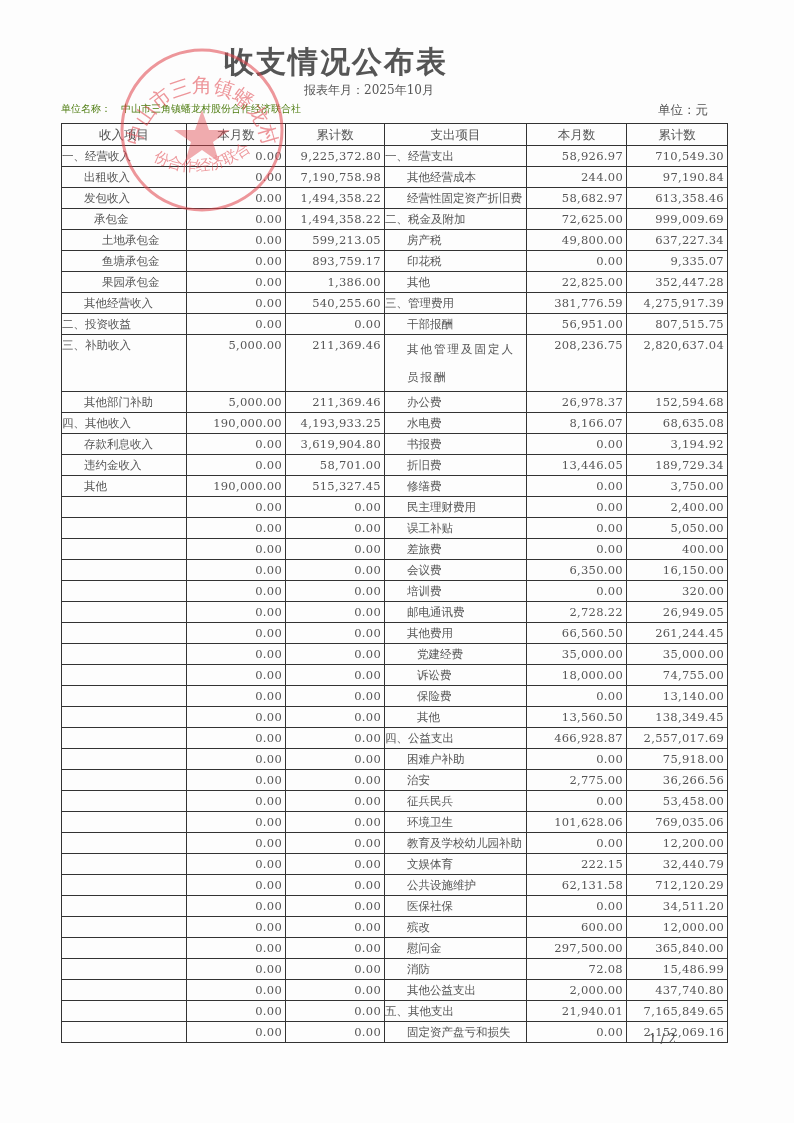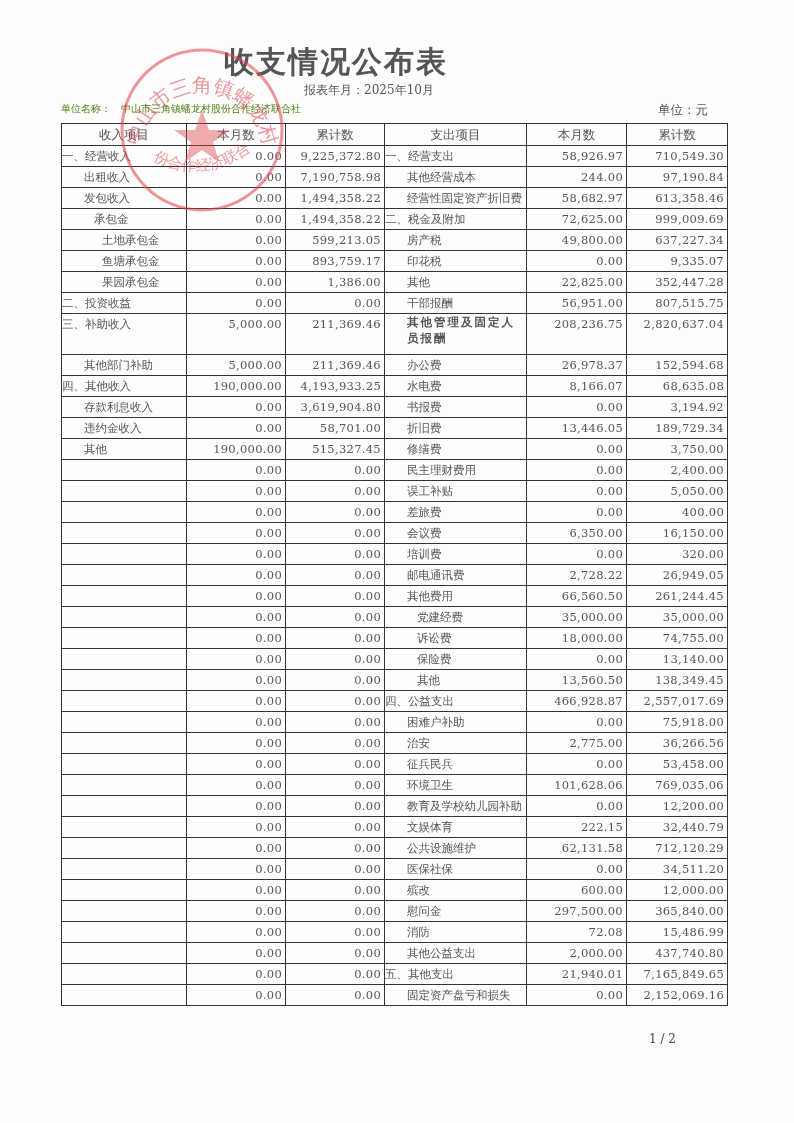--- a/index.html
+++ b/index.html
@@ -34,21 +34,21 @@
   table.report col.c5 { width:100px; }
   table.report col.c6 { width:101px; }
   table.report td, table.report th {
     border:1.2px solid #333; padding:0 3px; height:20px; line-height:20px;
     white-space:nowrap; overflow:hidden; color:#555; font-weight:normal;
   }
   table.report th { text-align:center; font-size:12.5px; height:21px; }
   table.report td.num { text-align:right; letter-spacing:0.3px; }
   table.report td.item { text-align:left; }
   table.report td.tall { height:40px; vertical-align:top; }
-  table.report td.wrap { white-space:normal; line-height:16px; letter-spacing:2px;font-weight:bold; }
+  table.report td.wrap { white-space:normal; line-height:28px; letter-spacing:2px; }
   .lvl0 { padding-left:0 !important; }
   .lvl1 { padding-left:22px !important; }
   .lvl2 { padding-left:32px !important; }
   .lvl3 { padding-left:40px !important; }
   .page-num {
     position:absolute; left:649px; top:1032px; font-size:12px; color:#444;
   }
   .stamp {
     position:absolute; left:112px; top:38px; width:180px; height:180px;
     pointer-events:none; opacity:0.55;
@@ -132,20 +132,28 @@
       </tr>
       <tr>
         <td class="item lvl3">果园承包金</td>
         <td class="num">0.00</td>
         <td class="num">1,386.00</td>
         <td class="item lvl1">其他</td>
         <td class="num">22,825.00</td>
         <td class="num">352,447.28</td>
       </tr>
       <tr>
+        <td class="item lvl1">其他经营收入</td>
+        <td class="num">0.00</td>
+        <td class="num">540,255.60</td>
+        <td class="item lvl0">三、管理费用</td>
+        <td class="num">381,776.59</td>
+        <td class="num">4,275,917.39</td>
+      </tr>
+      <tr>
         <td class="item lvl0">二、投资收益</td>
         <td class="num">0.00</td>
         <td class="num">0.00</td>
         <td class="item lvl1">干部报酬</td>
         <td class="num">56,951.00</td>
         <td class="num">807,515.75</td>
       </tr>
       <tr>
         <td class="item lvl0 tall">三、补助收入</td>
         <td class="num tall">5,000.00</td>

